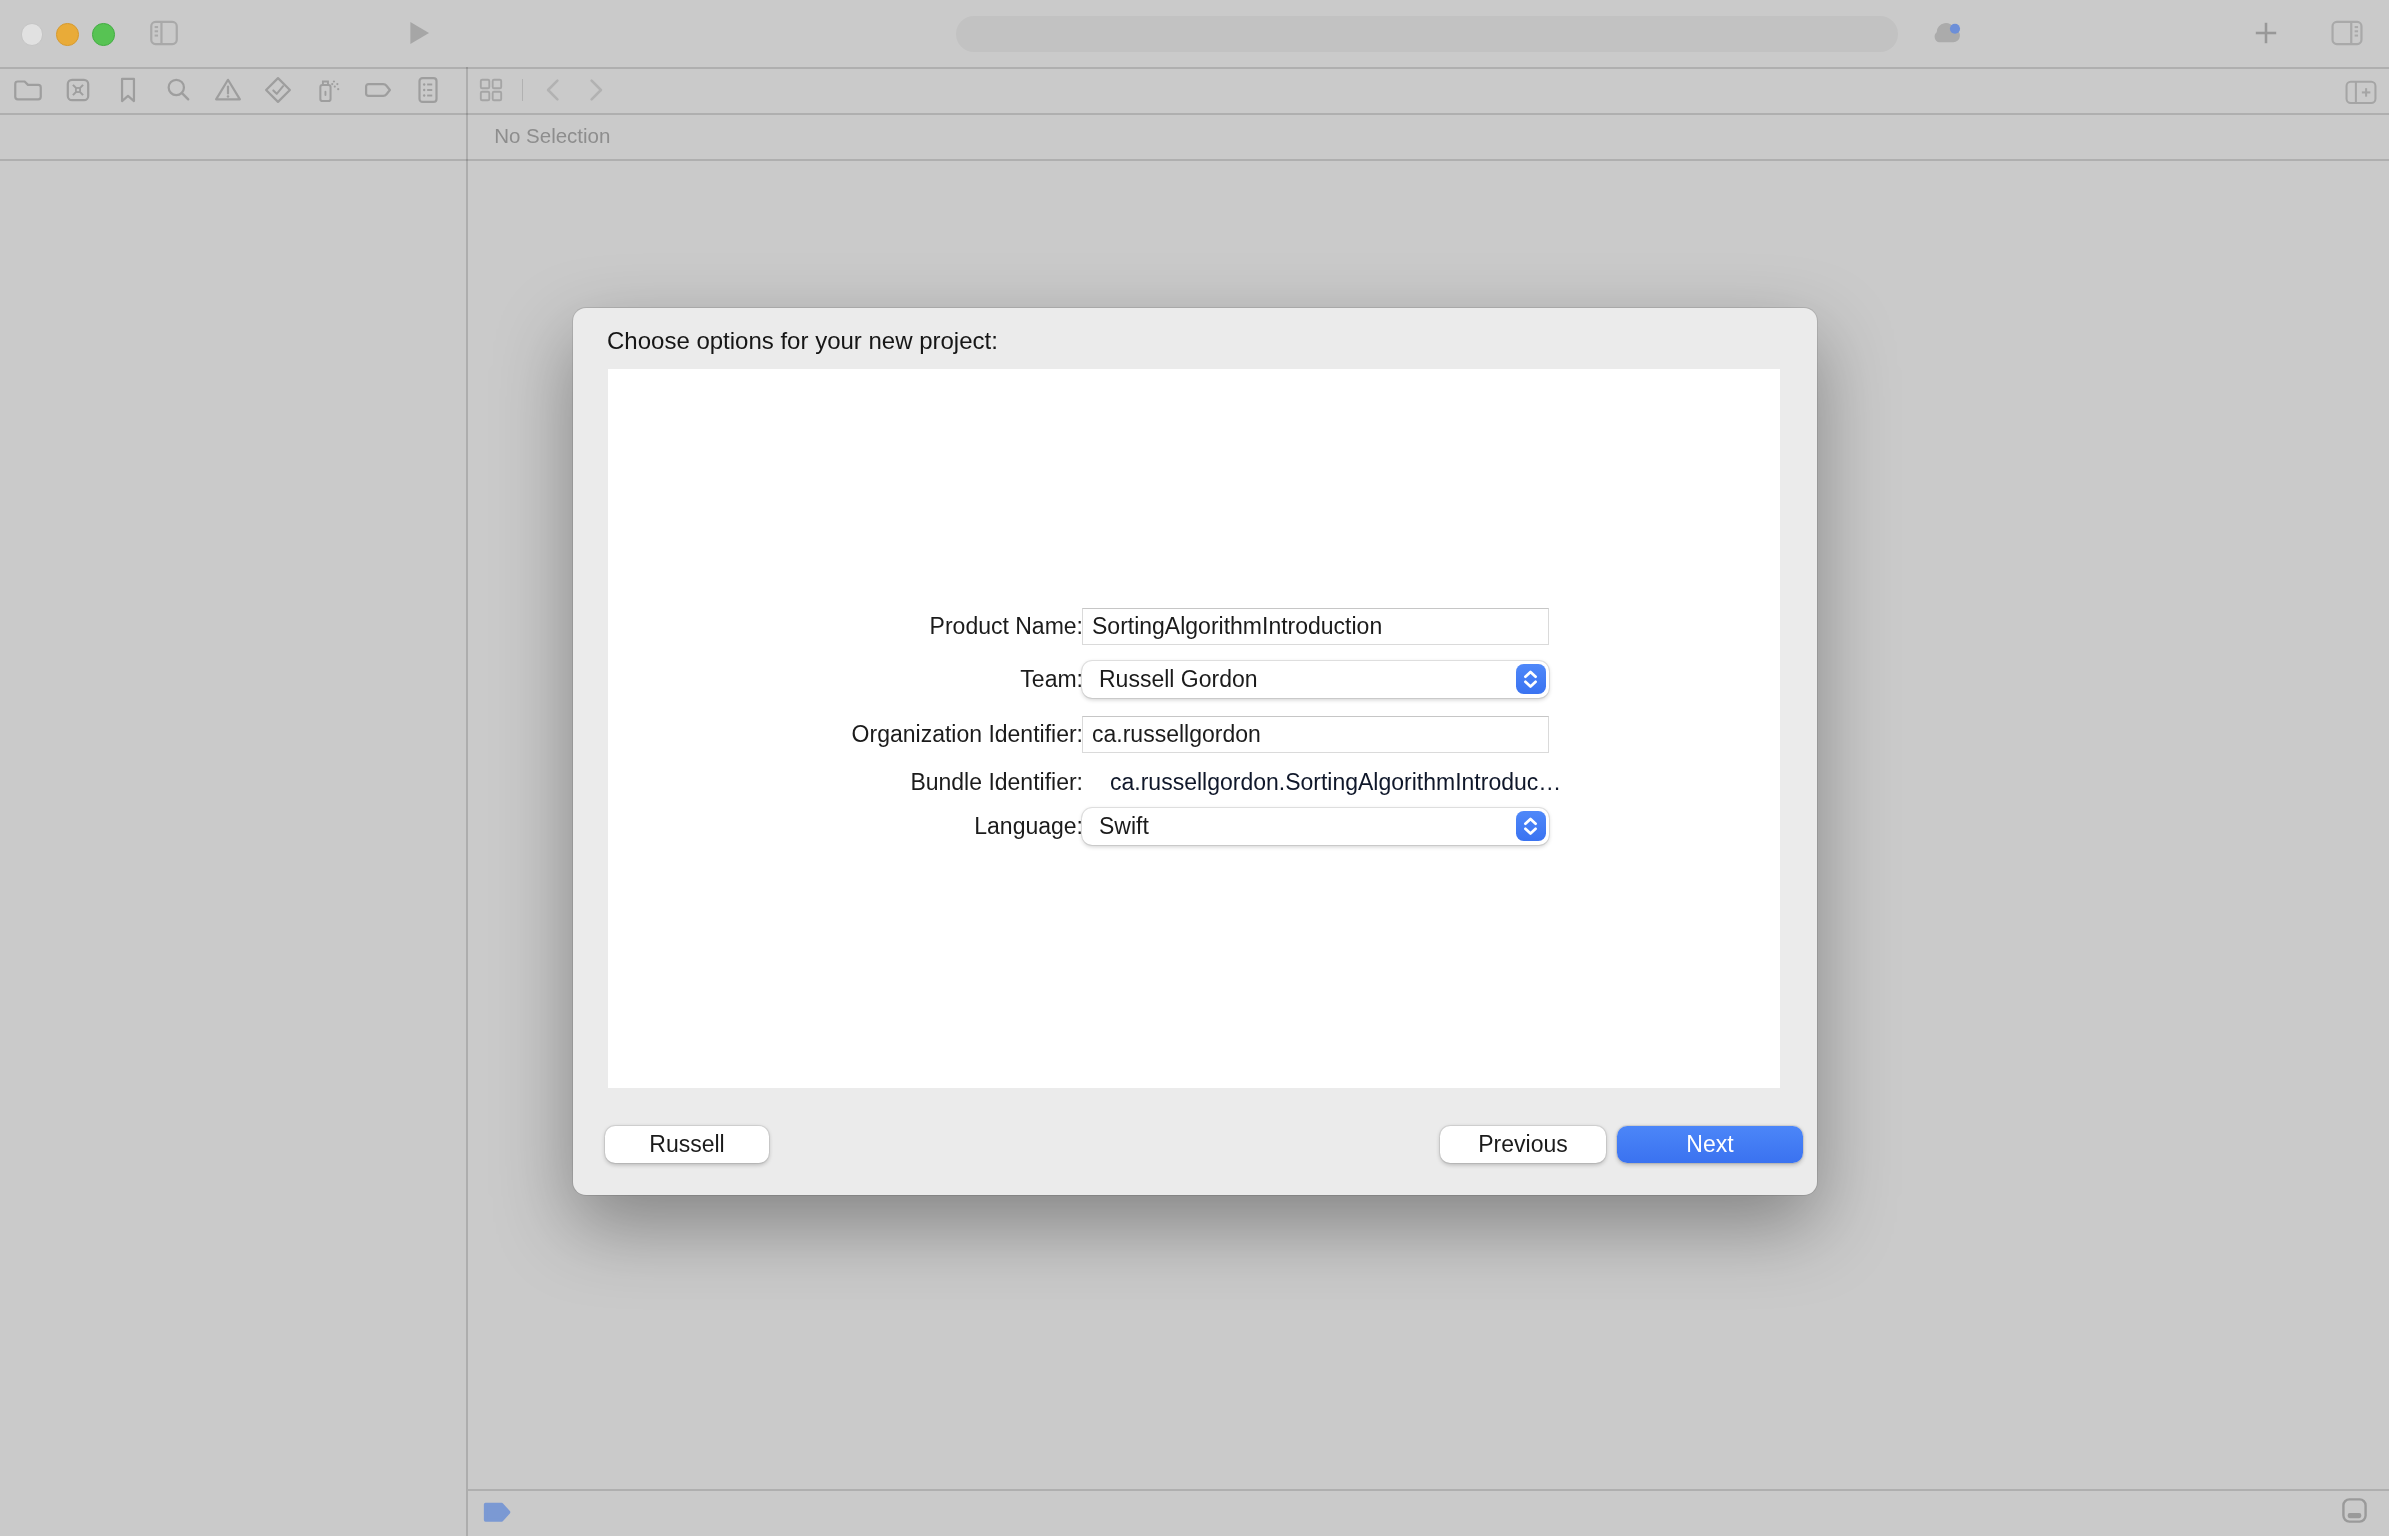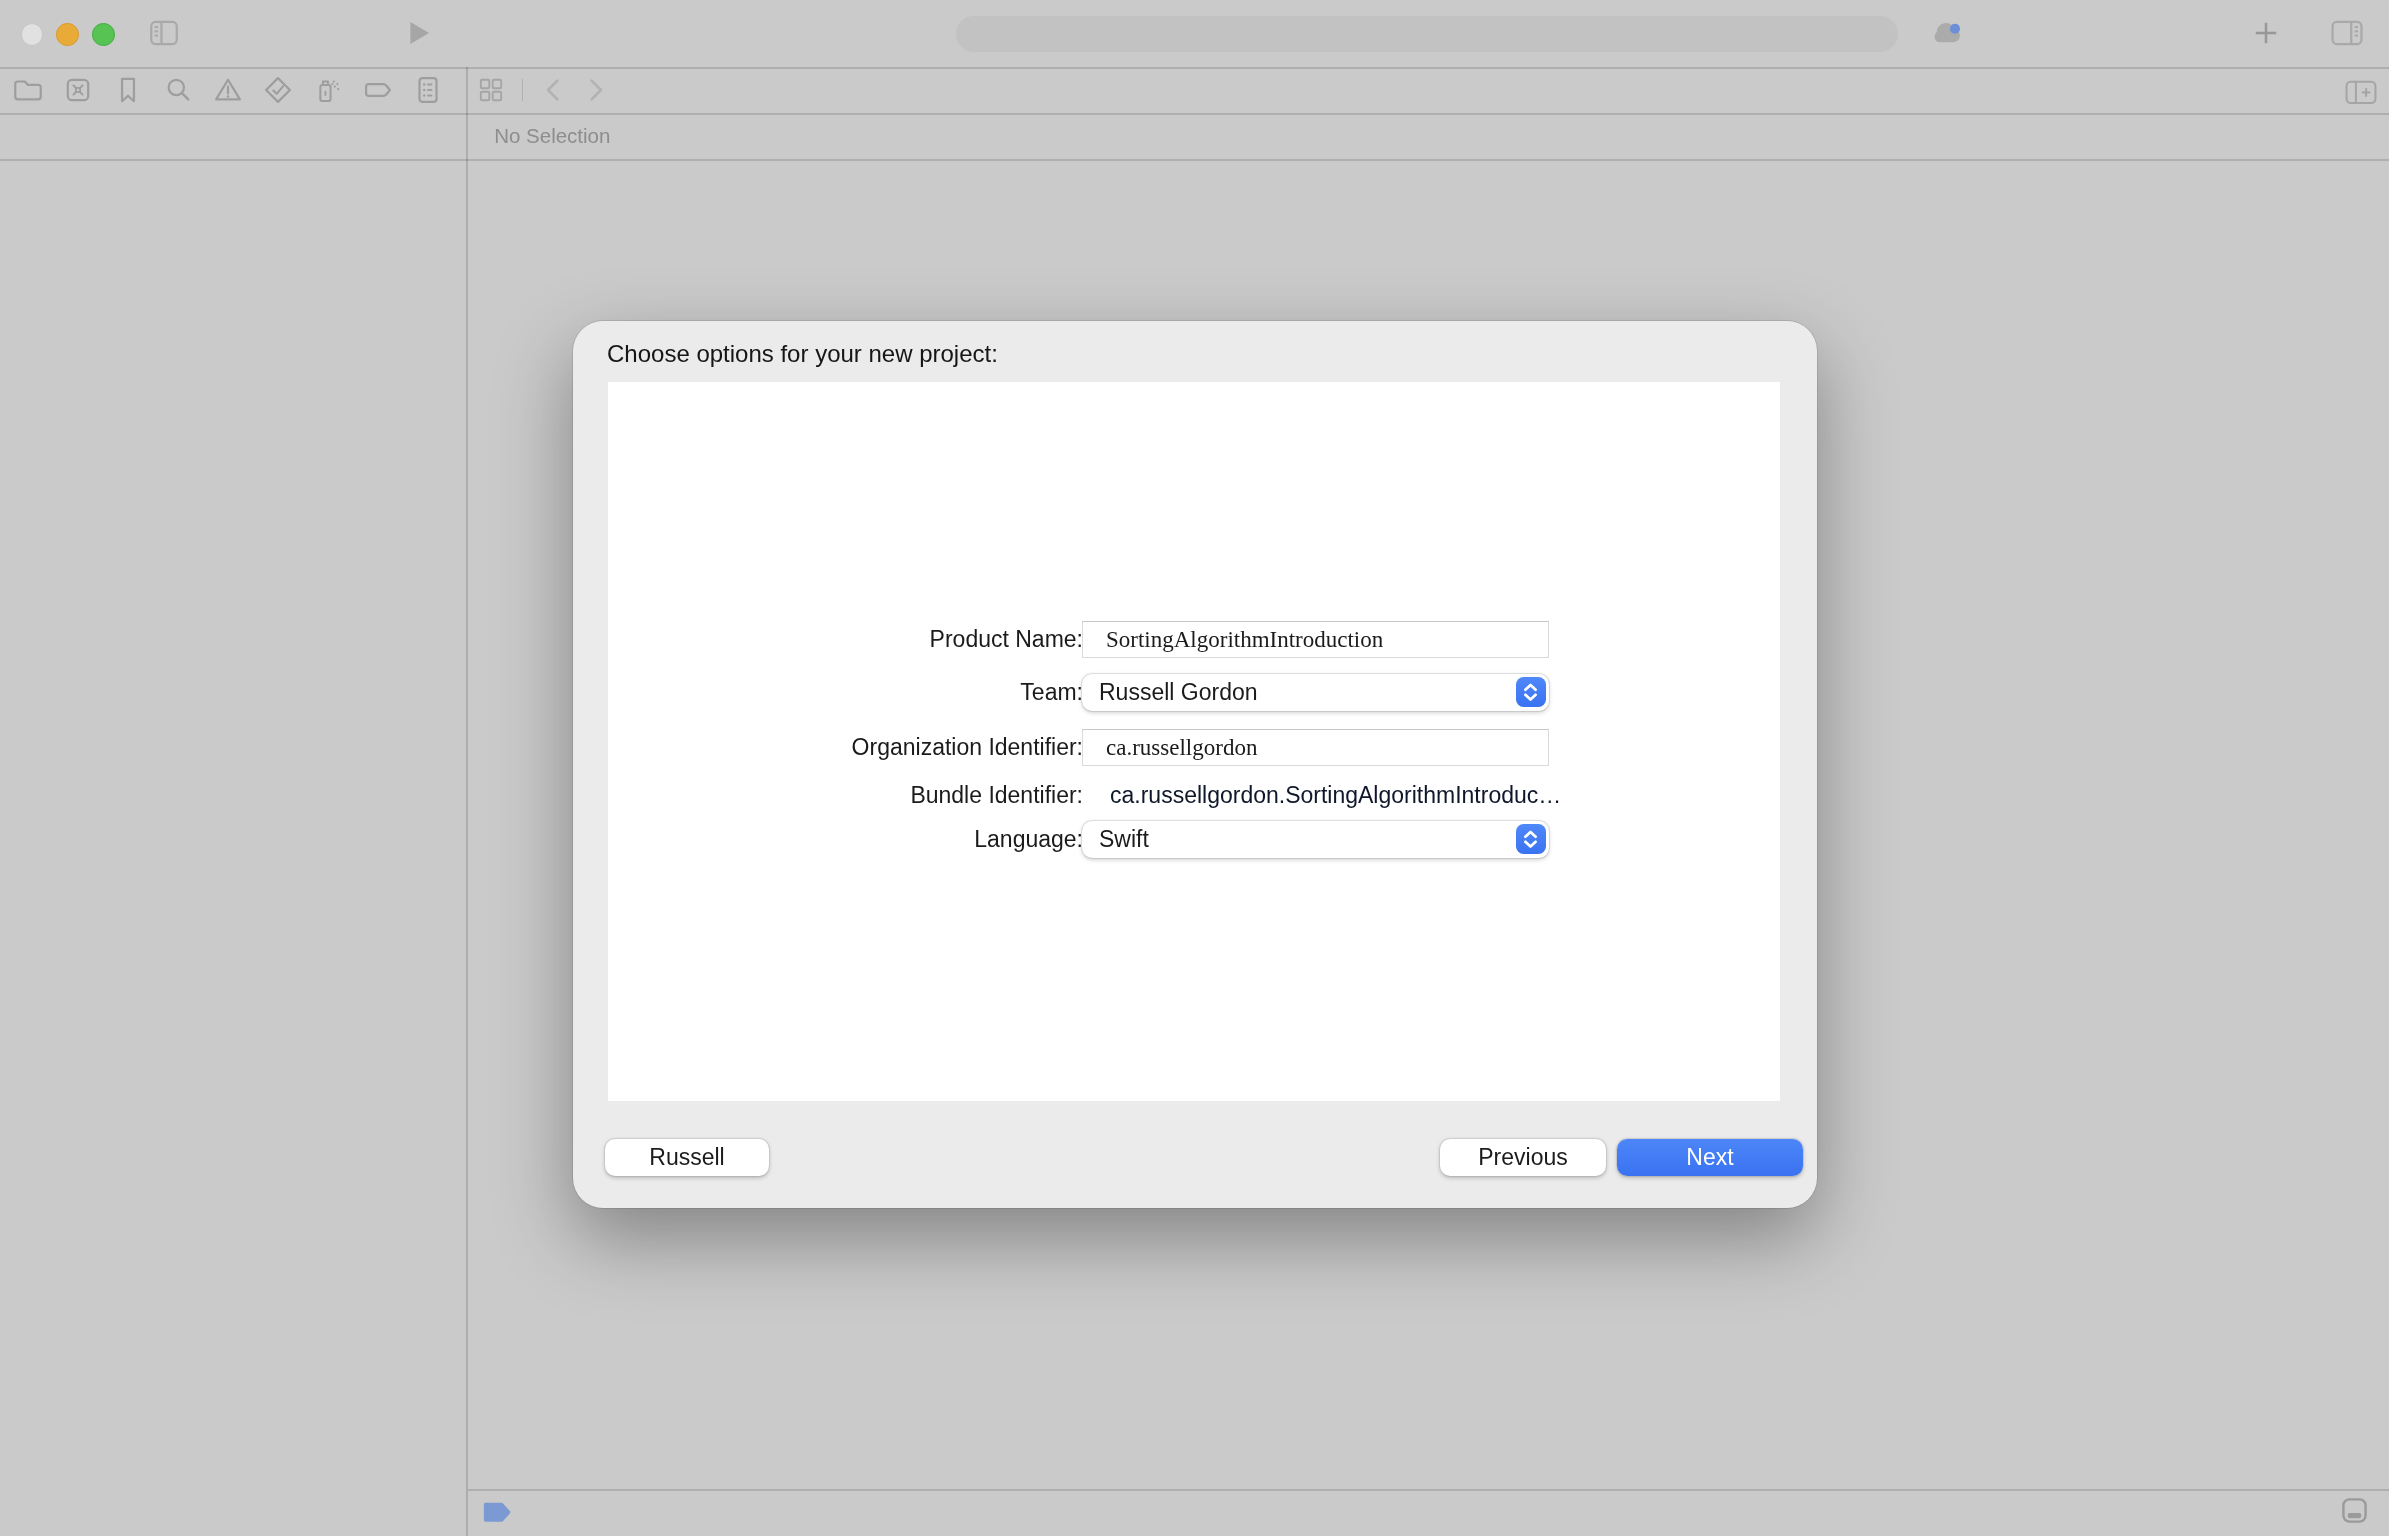--- a/index.html
+++ b/index.html
@@ -27,30 +27,30 @@
   .jumpbar{position:absolute;left:484px;top:113px;width:1922px;height:46px;}
   .jumpbar span{display:block;margin-left:10.2px;line-height:46px;font-size:20.5px;color:#8d8d8d;}
 
   .sidebar{position:absolute;left:0;top:159px;width:466px;height:1377px;}
 
   .bottombar-line{position:absolute;left:468px;top:1489px;width:1922px;height:1.7px;background:rgba(0,0,0,0.13);}
   .bp-icon{position:absolute;left:483px;top:1502px;}
   .debug-toggle{position:absolute;left:2340px;top:1496px;}
 
   
-  .dialog{position:absolute;left:573px;top:321px;width:1244px;height:887px;background:#ebebeb;
-          border-radius:30px;box-shadow:0 0 0 0.9px rgba(0,0,0,0.10),0 30px 77px rgba(0,0,0,0.35);}
+  .dialog{position:absolute;left:573px;top:308px;width:1244px;height:887px;background:#ebebeb;
+          border-radius:13px;box-shadow:0 0 0 0.9px rgba(0,0,0,0.10),0 30px 77px rgba(0,0,0,0.35);}
   .dialog-title{position:absolute;left:34px;top:19px;font-size:24px;color:#161616;}
   .panel{position:absolute;left:35px;top:61px;width:1172px;height:719px;background:#ffffff;}
 
   .frow{position:absolute;left:0;width:1244px;height:37px;}
   .frow .flabel{position:absolute;left:0;top:0;width:493px;text-align:right;font-size:23px;color:#1b1b1b;line-height:37px;padding-left:17px;}
   .fctrl{position:absolute;left:509px;top:0;width:467px;height:37px;box-sizing:border-box;}
   input.tf{appearance:none;-webkit-appearance:none;outline:none;background:#fff;border:1.7px solid #dadada;border-top-color:#c6c6c6;
-           font-family:Liberation Serif, serif;font-size:23px;color:#1b1b1b;padding:0 23px;}
+           font-family:Liberation Sans, sans-serif;font-size:23px;color:#1b1b1b;padding:0 9px;}
   .popup{position:relative;background:#fff;border-radius:10.2px;box-shadow:0 0 0 0.9px rgba(0,0,0,0.09),0 1.7px 4.3px rgba(0,0,0,0.18);}
   .popup .val{display:block;line-height:37px;padding-left:17px;font-size:23px;color:#1b1b1b;}
   .stepper{position:absolute;right:3.4px;top:3.4px;width:30px;height:30px;border-radius:7.7px;
            background:linear-gradient(180deg,#4f88f9,#3a73f1);display:flex;align-items:center;justify-content:center;}
   .static-val{display:block;line-height:27px;font-size:23px;color:#0f172a;white-space:nowrap;margin-left:28px;}
 
   .btn{position:absolute;top:818px;height:37px;border-radius:10.2px;background:#fff;text-align:center;line-height:37px;
        font-size:23px;color:#1b1b1b;box-shadow:0 0 0 0.9px rgba(0,0,0,0.07),0 1.7px 4.3px rgba(0,0,0,0.22);cursor:default;}
   .btn.primary{background:linear-gradient(180deg,#4c86f8,#3a72f0);color:#fff;}
 </style>

